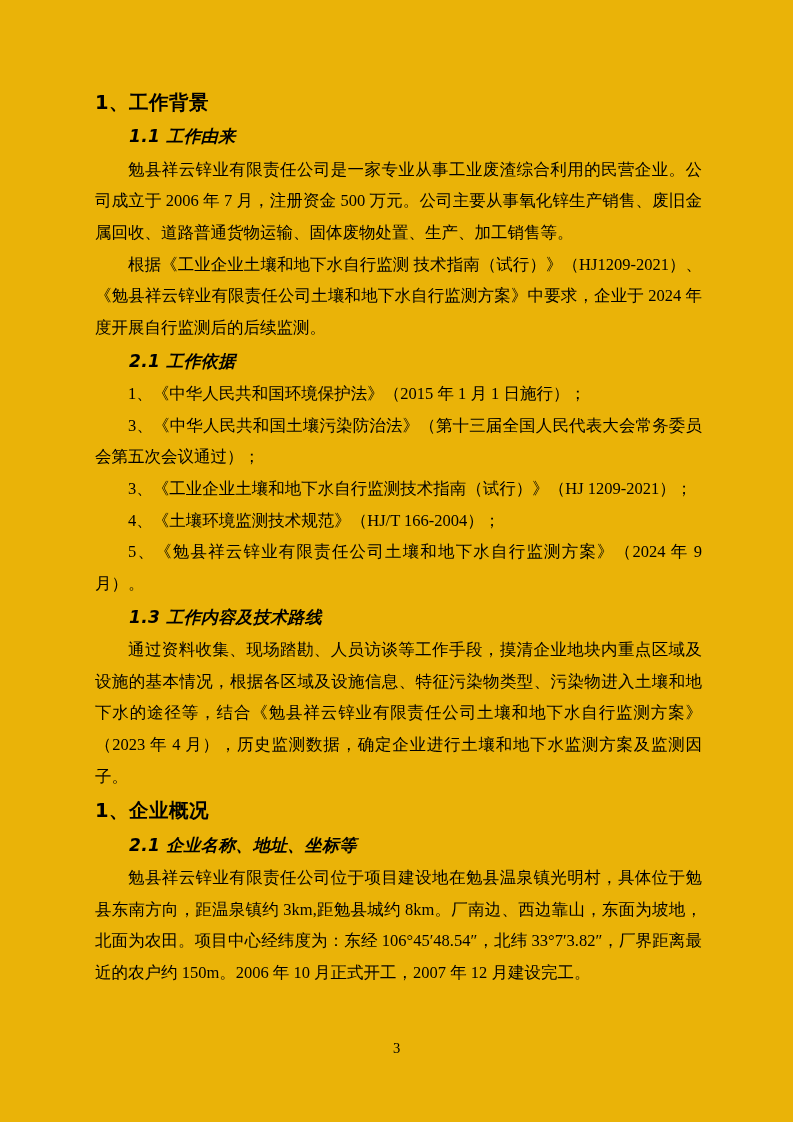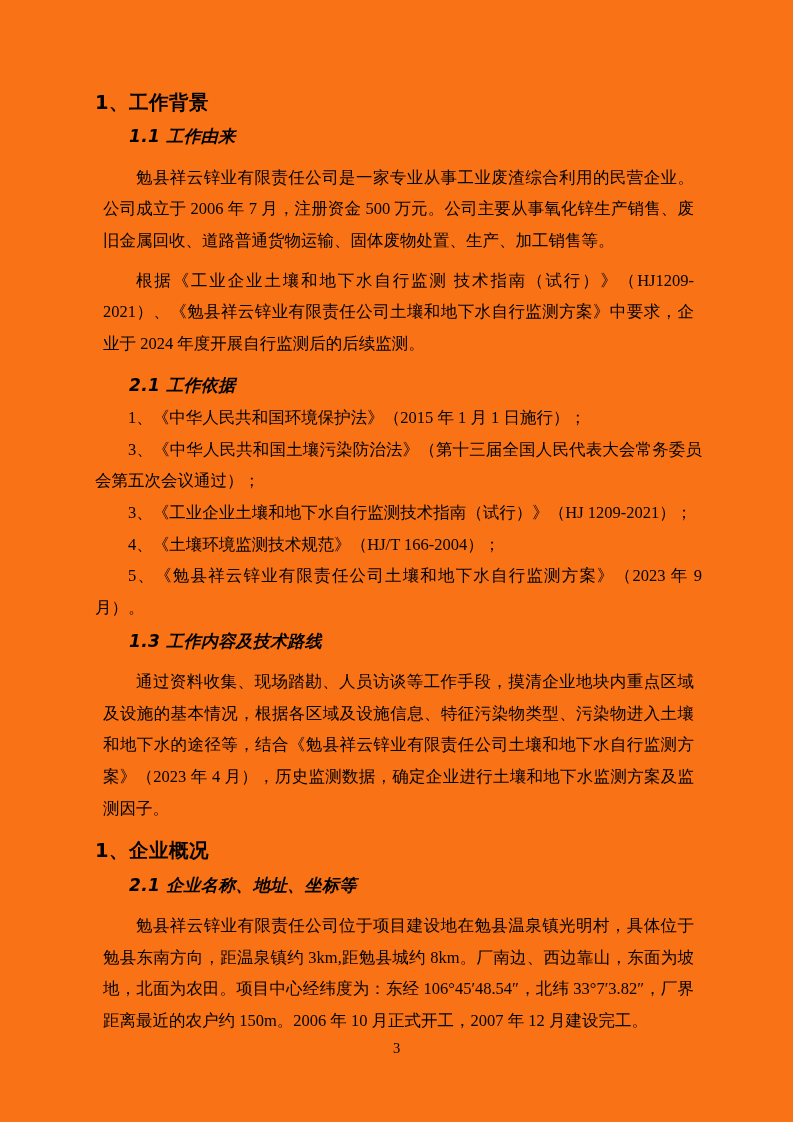--- a/index.html
+++ b/index.html
@@ -4,21 +4,21 @@
 <style>
   html, body {
     margin: 0;
     padding: 0;
     background: #ffffff;
   }
   .page {
     position: relative;
     width: 793px;
     height: 1122px;
-    background: #f97316;
+    background: #eab308;
     margin: 0 auto;
     font-family: "Liberation Serif", "DejaVu Serif", serif;
     color: #000000;
     overflow: hidden;
   }
   .content {
     position: absolute;
     left: 95px;
     top: 88px;
     width: 607px;
@@ -37,21 +37,21 @@
     font-weight: bold;
     margin: 0;
     line-height: 1.55;
     letter-spacing: 0.3px;
     text-indent: 34px;
     font-style: italic;
   }
   p.body-par {
     font-size: 16.5px;
     line-height: 1.92;
-    margin: 8px;
+    margin: 0;
     text-align: justify;
     text-justify: inter-ideograph;
     text-indent: 33px;
   }
   p.list-par {
     font-size: 16.5px;
     line-height: 1.92;
     margin: 0;
     text-align: justify;
     text-justify: inter-ideograph;
@@ -89,21 +89,21 @@
     <div class="gap-sm"></div>
 
     <h2 class="heading2">2.1 工作依据</h2>
 
     <div class="gap-sm"></div>
 
     <p class="list-par">1、《中华人民共和国环境保护法》（2015 年 1 月 1 日施行）；</p>
     <p class="list-par">3、《中华人民共和国土壤污染防治法》（第十三届全国人民代表大会常务委员会第五次会议通过）；</p>
     <p class="list-par">3、《工业企业土壤和地下水自行监测技术指南（试行）》（HJ 1209-2021）；</p>
     <p class="list-par">4、《土壤环境监测技术规范》（HJ/T 166-2004）；</p>
-    <p class="list-par">5、《勉县祥云锌业有限责任公司土壤和地下水自行监测方案》（2023 年 9 月）。</p>
+    <p class="list-par">5、《勉县祥云锌业有限责任公司土壤和地下水自行监测方案》（2024 年 9 月）。</p>
 
     <div class="gap-sm"></div>
 
     <h2 class="heading2">1.3  工作内容及技术路线</h2>
 
     <div class="gap-sm"></div>
 
     <p class="body-par">通过资料收集、现场踏勘、人员访谈等工作手段，摸清企业地块内重点区域及设施的基本情况，根据各区域及设施信息、特征污染物类型、污染物进入土壤和地下水的途径等，结合《勉县祥云锌业有限责任公司土壤和地下水自行监测方案》（2023 年 4 月），历史监测数据，确定企业进行土壤和地下水监测方案及监测因子。</p>
 
     <div class="gap-sm"></div>

